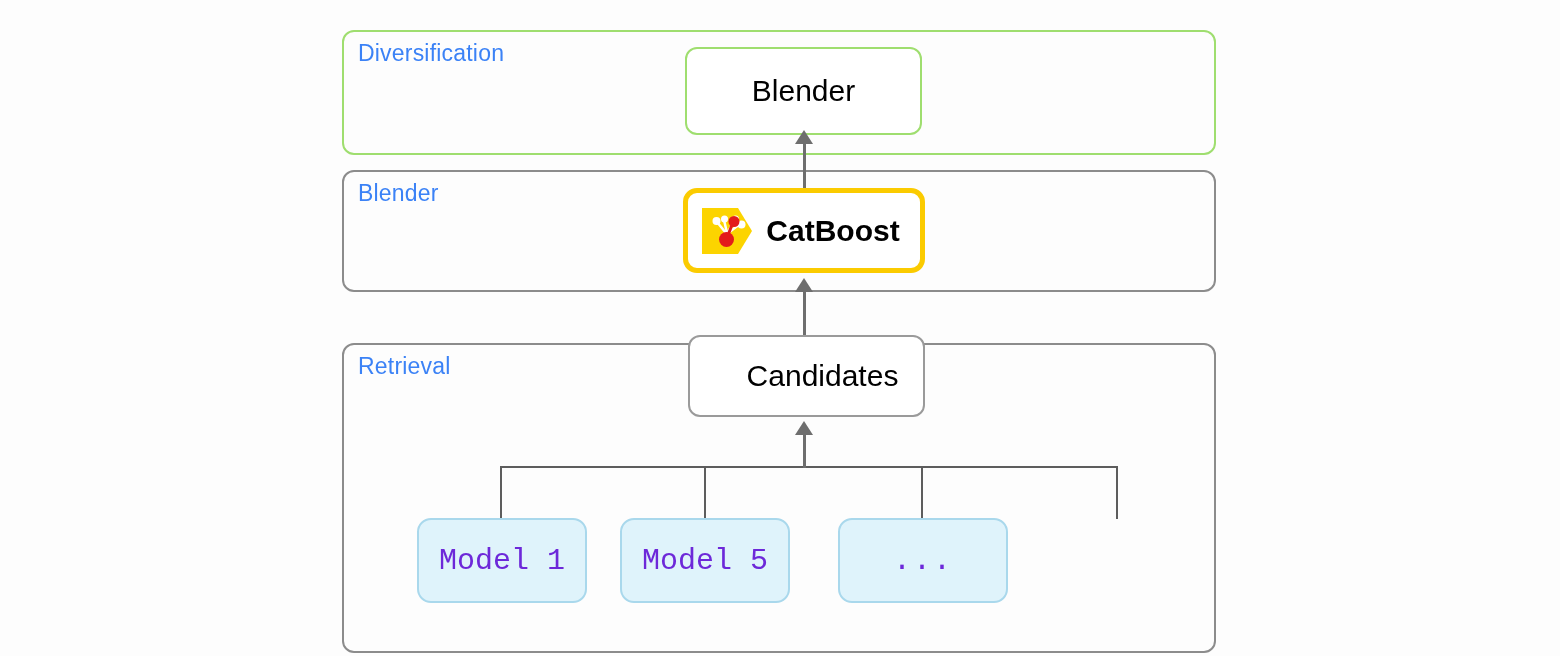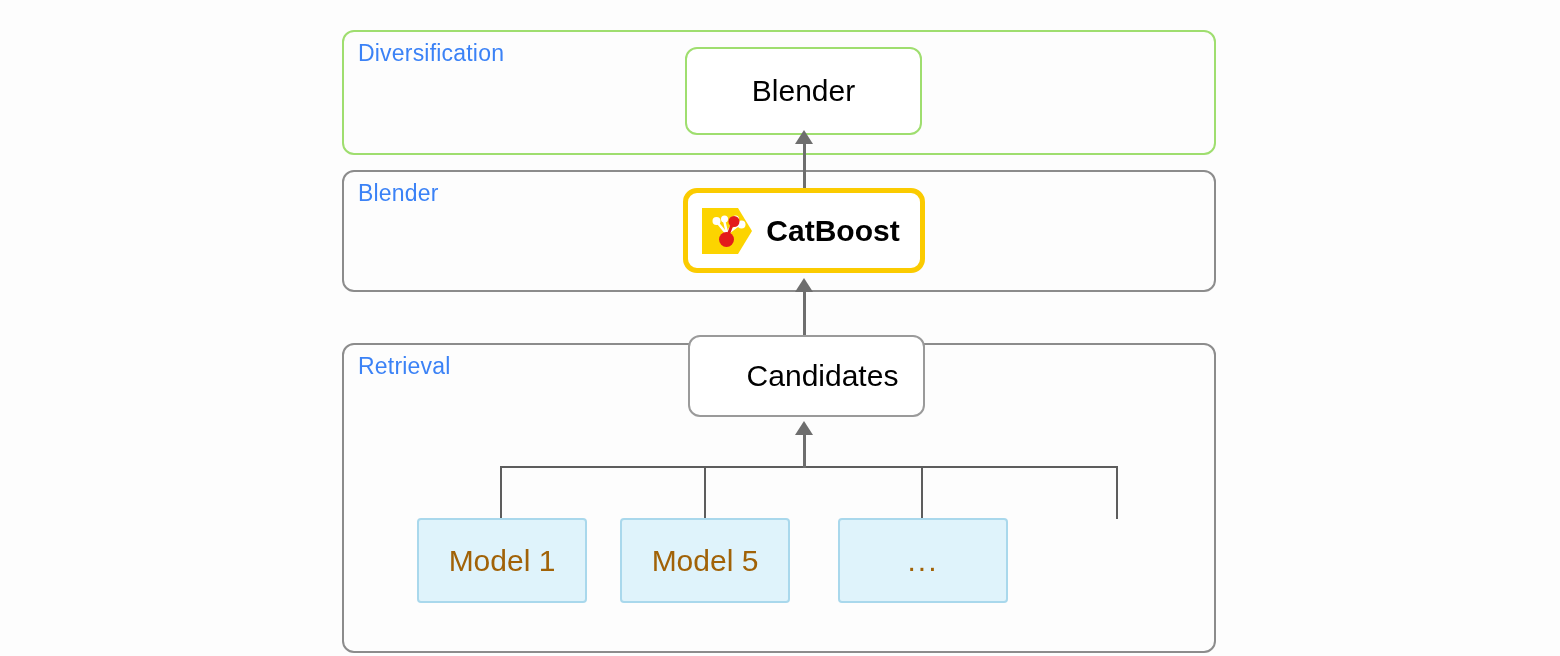--- a/index.html
+++ b/index.html
@@ -62,23 +62,24 @@
     border-radius: 14px;
     background: #ffffff;
     gap: 14px;
     padding-right: 6px;
     font-weight: bold;
   }
 
   .node.model {
     background: #dff3fb;
     border: 2px solid #a9d8ec;
-    border-radius: 4px;
+    border-radius: 14px;
     font-size: 30px;
-    color: #a16207;
+    color: #6d28d9;
+    font-family: Liberation Mono, monospace;
   }
   .node.ellipsis {
     letter-spacing: 2px;
     font-size: 30px;
   }
 
   
   .cb-logo {
     width: 50px;
     height: 48px;

